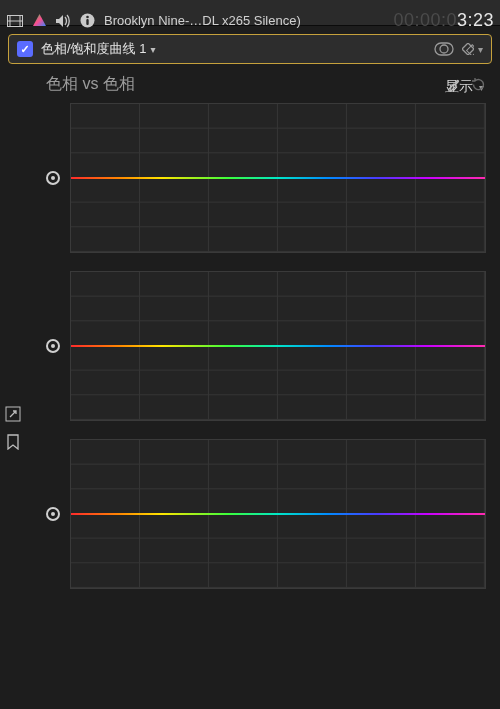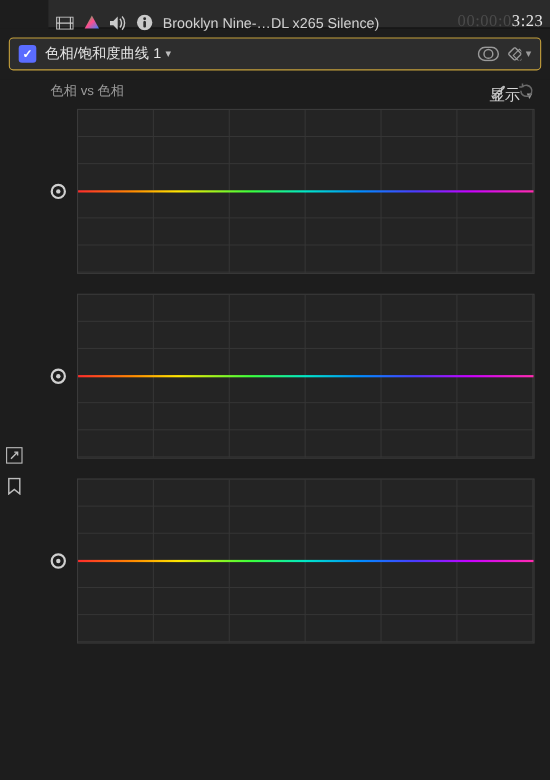--- a/index.html
+++ b/index.html
@@ -11,30 +11,29 @@
     overflow: hidden; position: relative;
     user-select: none;
   }
 
   
   .header {
     height: 26px; display: flex; align-items: center;
     padding: 16px 6px 0 4px; gap: 2px;
     background: #2b2b2b;
     border-bottom: 1px solid #0b0b0b;
-    margin-left: 44px;
   }
   .hdr-icon { width: 22px; height: 26px; display:flex; align-items:center; justify-content:center; color:#c9c9c9; }
   .hdr-icon svg, .hdr-icon span.glyph { display:block; }
   .hdr-title {
     flex: 1 1 auto; padding-left: 4px; color:#d0d0d0;
     white-space: nowrap; overflow: hidden; text-overflow: ellipsis;
     font-size: 13px;
   }
-  .timecode { font-family: Liberation Serif, serif; font-size: 15px; letter-spacing:0.5px; color:#4b4b4b; }
+  .timecode { font-family: Liberation Sans, sans-serif; font-size: 18px; letter-spacing:0.5px; color:#4b4b4b; }
   .timecode .tc-hi { color:#e6e6e6; }
 
   
   .effect-bar-wrap { padding:8px; background:#1d1d1d; }
   .effect-bar {
     display:flex; align-items:center; gap:8px;
     height:30px; padding:0 8px;
     background:#2d2d2d; border:1px solid #c6a13c; border-radius:4px;
   }
   .chk {
@@ -65,21 +64,21 @@
 
   
   .panels {
     position:absolute; left:26px; right:0; top:64px; bottom:0;
     padding:8px 14px 0 14px; overflow:hidden;
     display:flex; flex-direction:column; gap:18px;
   }
   .panel {}
   .panel-head {
     display:flex; align-items:center; justify-content:space-between;
-    padding:2px 0 8px 6px; color:#9c9c9c; font-size:12px;
+    padding:2px 0 8px 6px; color:#9c9c9c; font-size:16px;
   }
   .panel-tools { display:flex; gap:10px; align-items:center; }
   .tool svg { display:block; }
 
   .panel-body { display:flex; align-items:center; gap:10px; padding-left:6px; }
   .radio {
     width:14px; height:14px; border-radius:50%;
     border:2px solid #cfcfcf; position:relative; flex:0 0 auto;
   }
   .radio::after {

